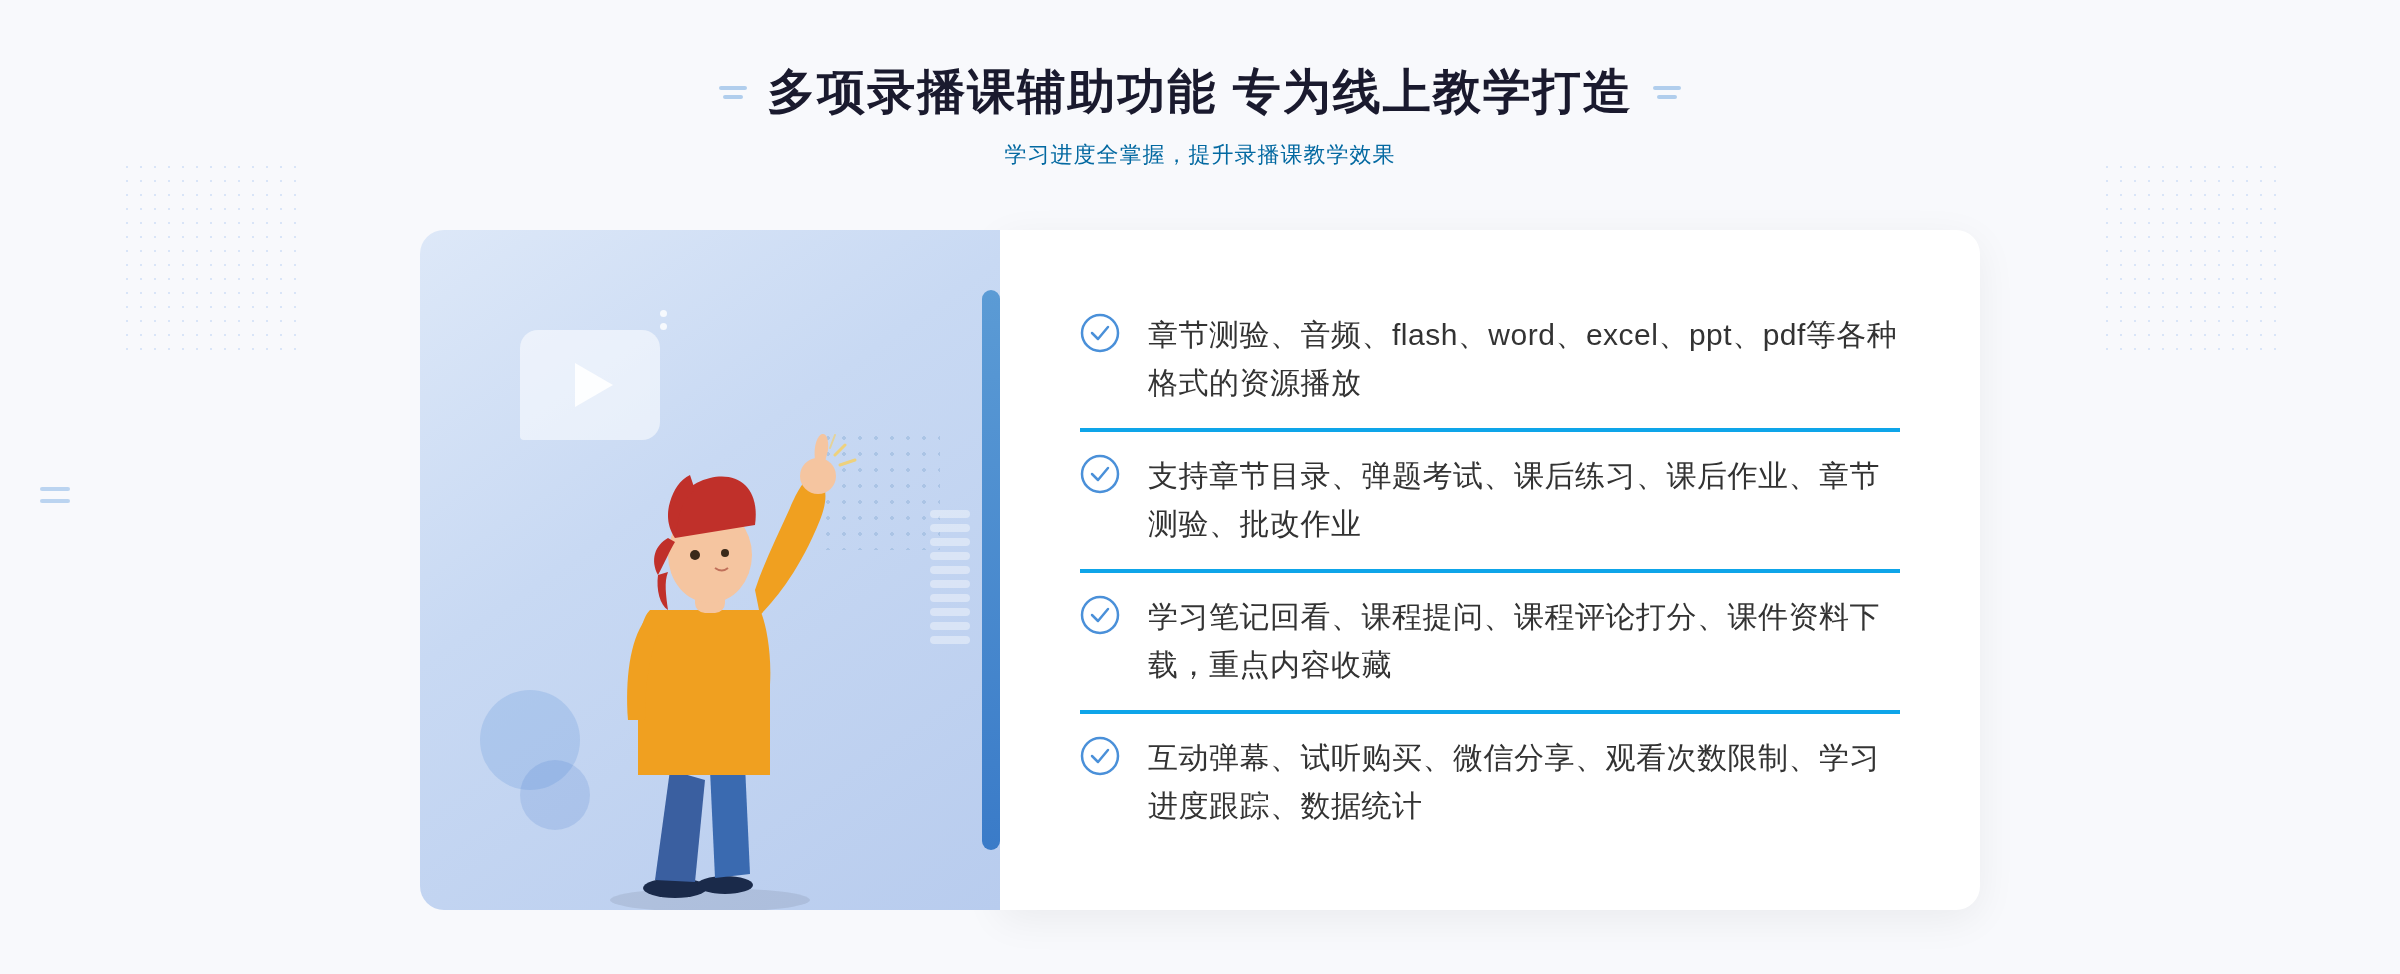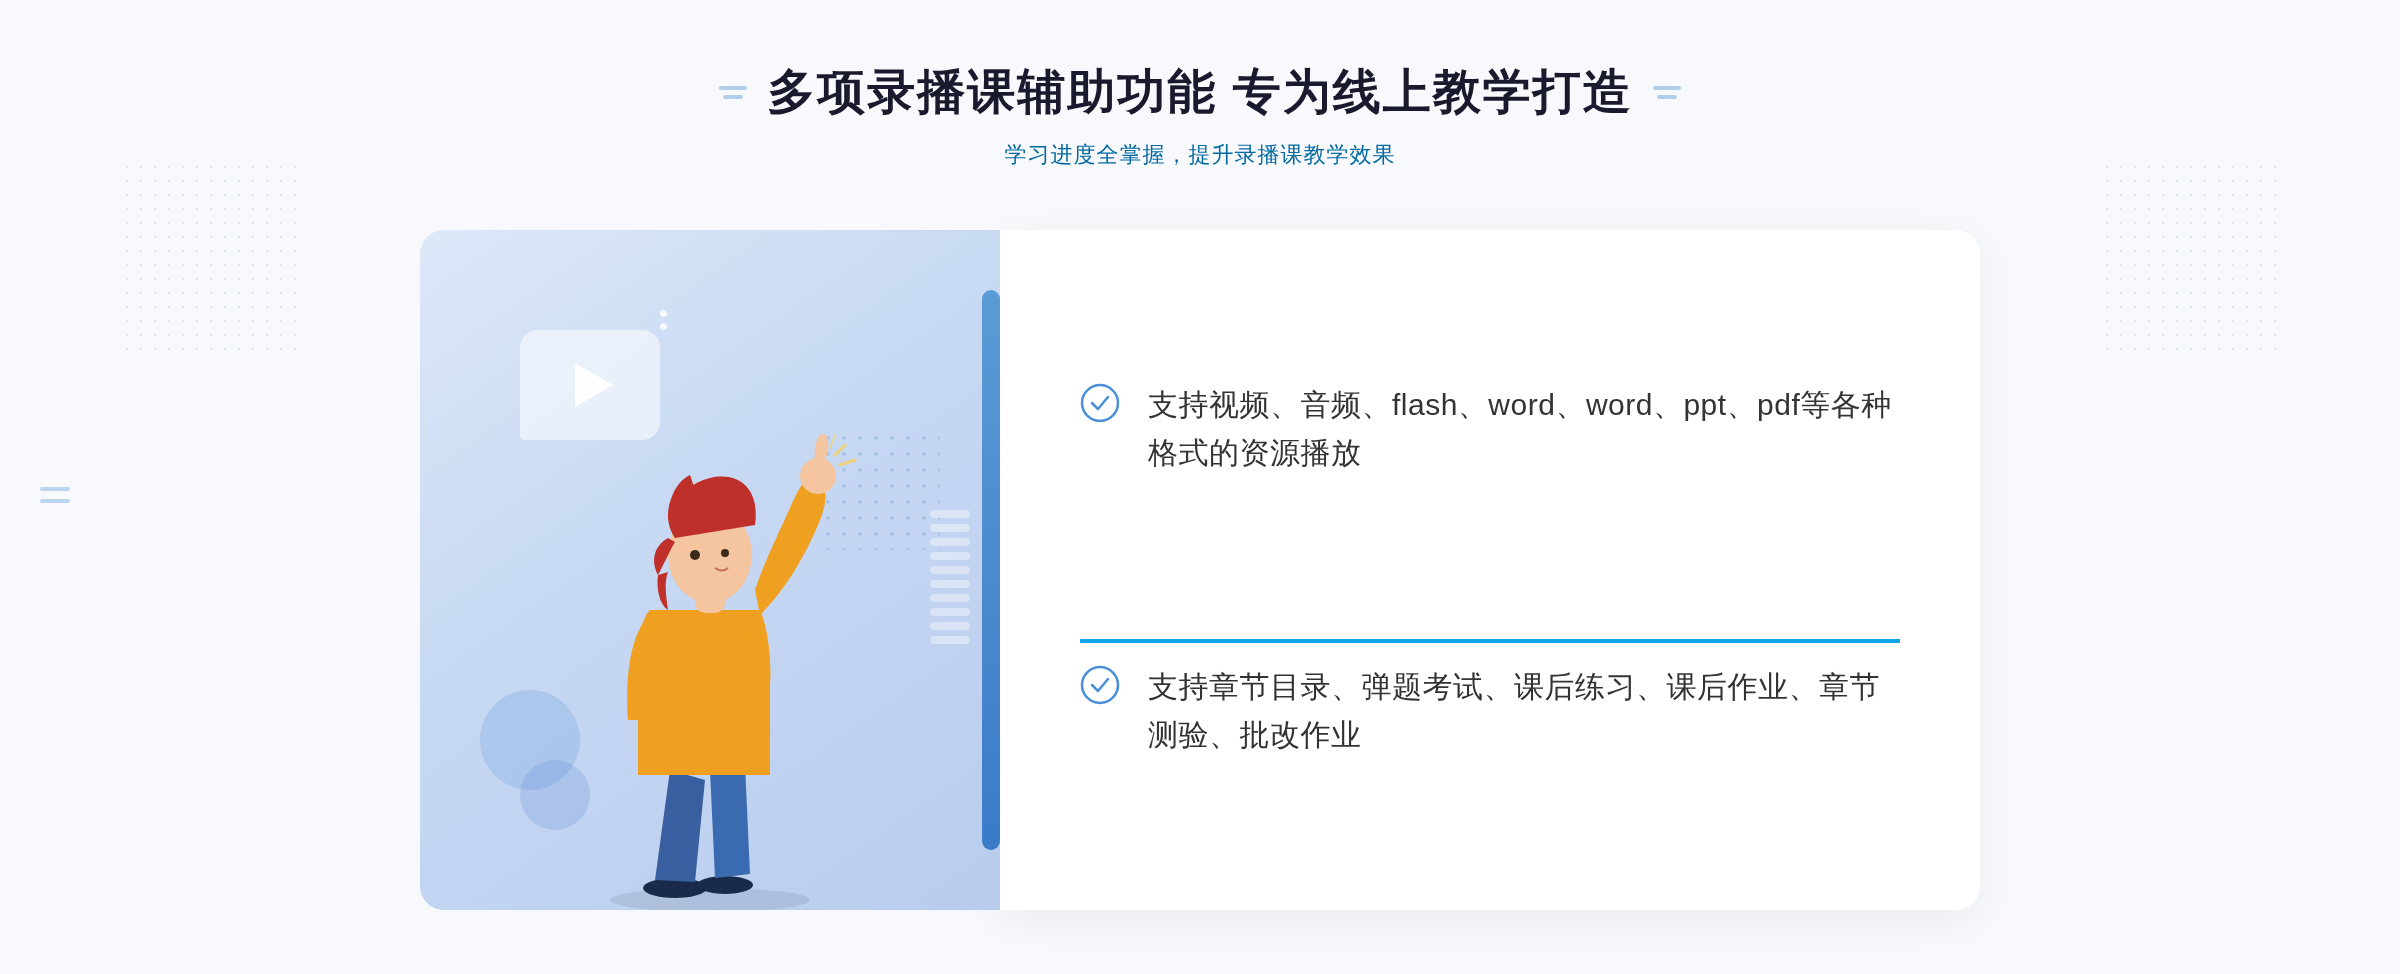--- a/index.html
+++ b/index.html
@@ -401,31 +401,49 @@
 
     <div class="right-panel">
 
       <div class="feature-item">
         <div class="check-icon">
           <svg viewBox="0 0 40 40" fill="none" xmlns="http://www.w3.org/2000/svg">
             <circle cx="20" cy="20" r="18" stroke="#4a90d9" stroke-width="2.5"></circle>
             <path d="M12 20 L18 26 L28 14" stroke="#4a90d9" stroke-width="2.5" stroke-linecap="round" stroke-linejoin="round"></path>
           </svg>
         </div>
-        <p class="feature-text">支持视频、音频、flash、word、word、ppt、pdf等各种格式的资源播放</p>
+        <p class="feature-text">章节测验、音频、flash、word、excel、ppt、pdf等各种格式的资源播放</p>
       </div>
 
       <div class="feature-item">
         <div class="check-icon">
           <svg viewBox="0 0 40 40" fill="none" xmlns="http://www.w3.org/2000/svg">
             <circle cx="20" cy="20" r="18" stroke="#4a90d9" stroke-width="2.5"></circle>
             <path d="M12 20 L18 26 L28 14" stroke="#4a90d9" stroke-width="2.5" stroke-linecap="round" stroke-linejoin="round"></path>
           </svg>
         </div>
         <p class="feature-text">支持章节目录、弹题考试、课后练习、课后作业、章节测验、批改作业</p>
       </div>
 
-
+      <div class="feature-item">
+        <div class="check-icon">
+          <svg viewBox="0 0 40 40" fill="none" xmlns="http://www.w3.org/2000/svg">
+            <circle cx="20" cy="20" r="18" stroke="#4a90d9" stroke-width="2.5"></circle>
+            <path d="M12 20 L18 26 L28 14" stroke="#4a90d9" stroke-width="2.5" stroke-linecap="round" stroke-linejoin="round"></path>
+          </svg>
+        </div>
+        <p class="feature-text">学习笔记回看、课程提问、课程评论打分、课件资料下载，重点内容收藏</p>
+      </div>
+
+      <div class="feature-item">
+        <div class="check-icon">
+          <svg viewBox="0 0 40 40" fill="none" xmlns="http://www.w3.org/2000/svg">
+            <circle cx="20" cy="20" r="18" stroke="#4a90d9" stroke-width="2.5"></circle>
+            <path d="M12 20 L18 26 L28 14" stroke="#4a90d9" stroke-width="2.5" stroke-linecap="round" stroke-linejoin="round"></path>
+          </svg>
+        </div>
+        <p class="feature-text">互动弹幕、试听购买、微信分享、观看次数限制、学习进度跟踪、数据统计</p>
+      </div>
 
     </div>
   </div>
 
 </div>
 
 </body></html>

